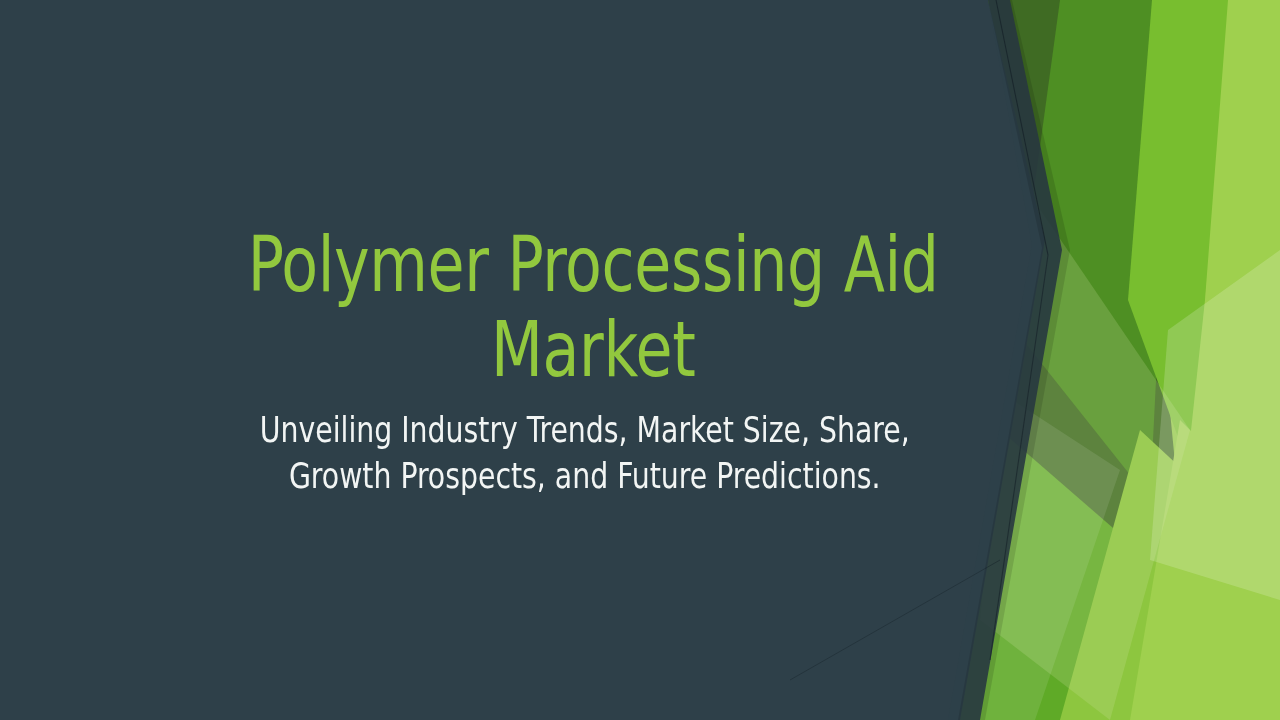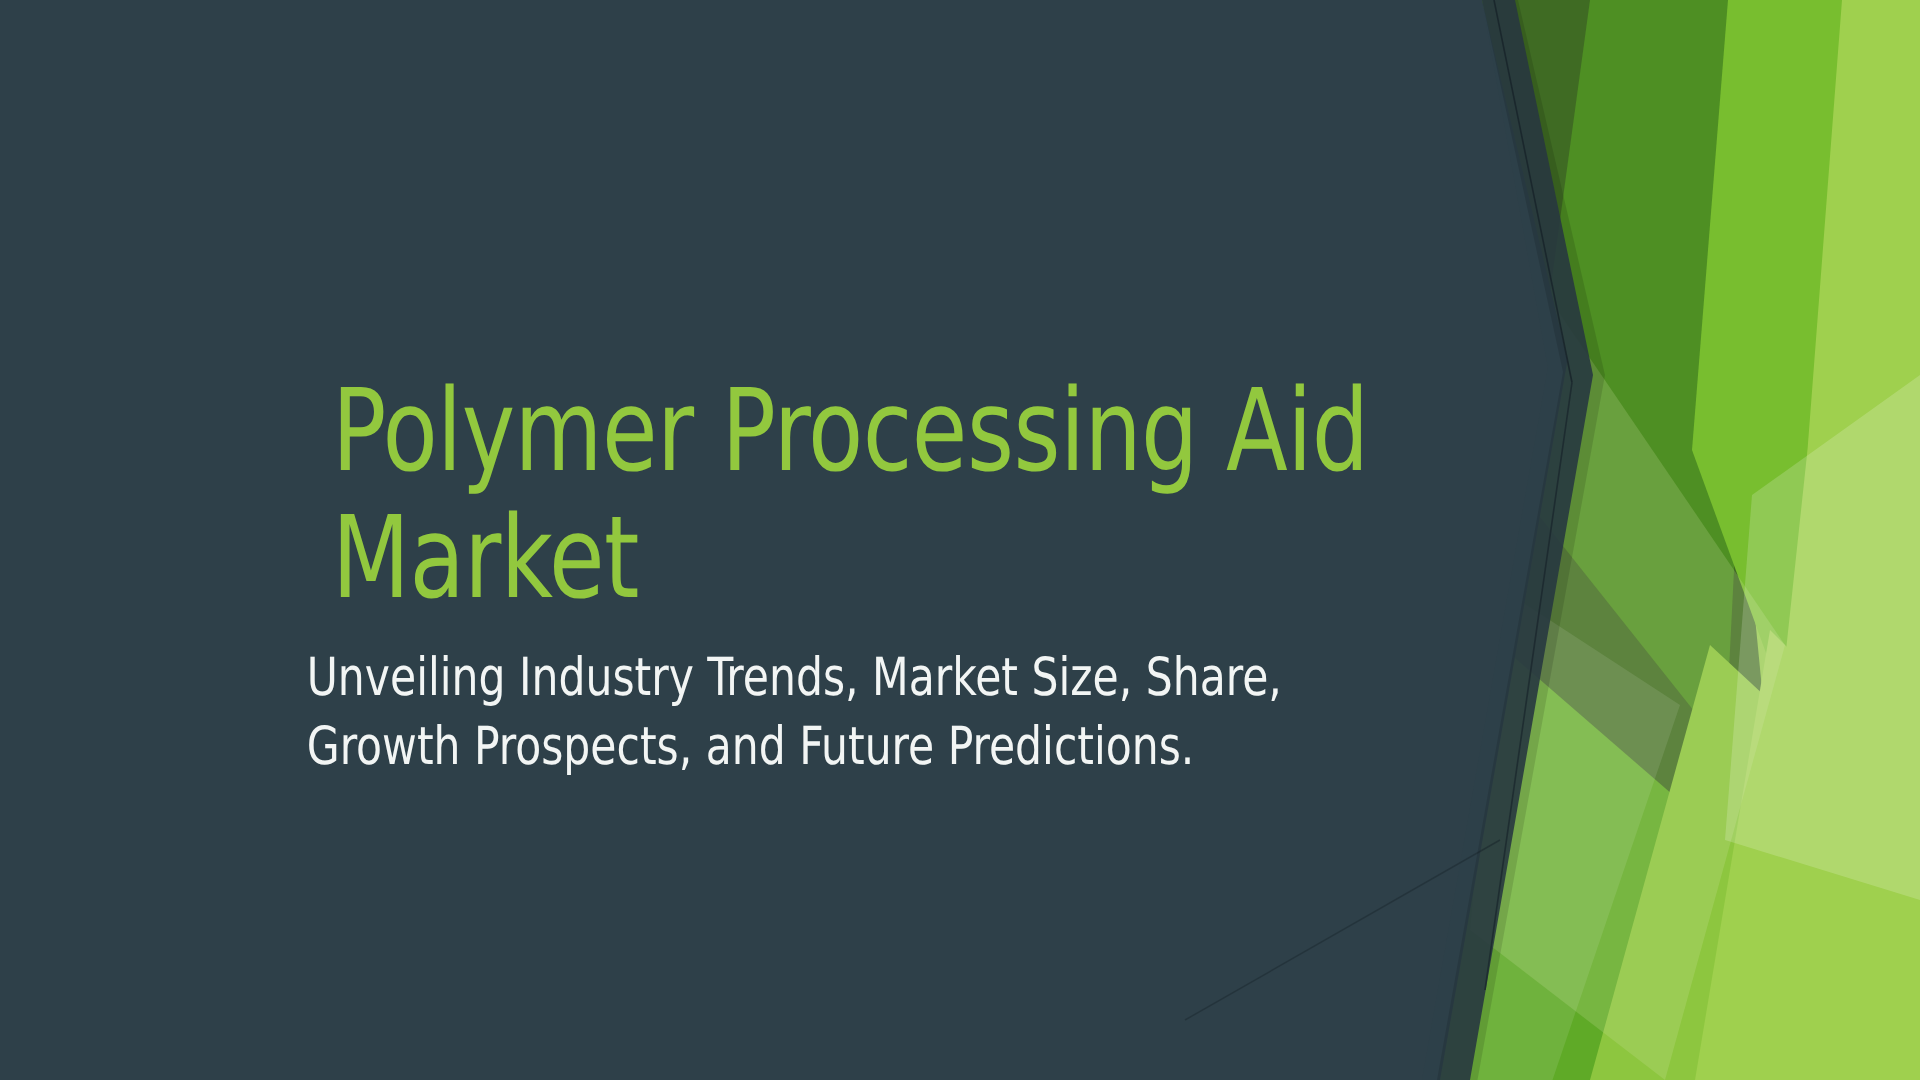--- a/index.html
+++ b/index.html
@@ -19,23 +19,23 @@
   #bg-art {
     position: absolute;
     left: 0; top: 0;
     width: 1280px;
     height: 720px;
     display: block;
   }
   #text-block {
     position: absolute;
     left: 120px;
-    top: 244px;
+    top: 222px;
     width: 845px;
-    text-align: left;
+    text-align: center;
     z-index: 5;
   }
   #slide-title {
     margin: 0;
     font-family: "DejaVu Sans Condensed", "Liberation Sans Narrow", "Liberation Sans", sans-serif;
     font-size: 76px;
     font-weight: 400;
     line-height: 1.12;
     letter-spacing: -0.4px;
     color: #92c83e;

